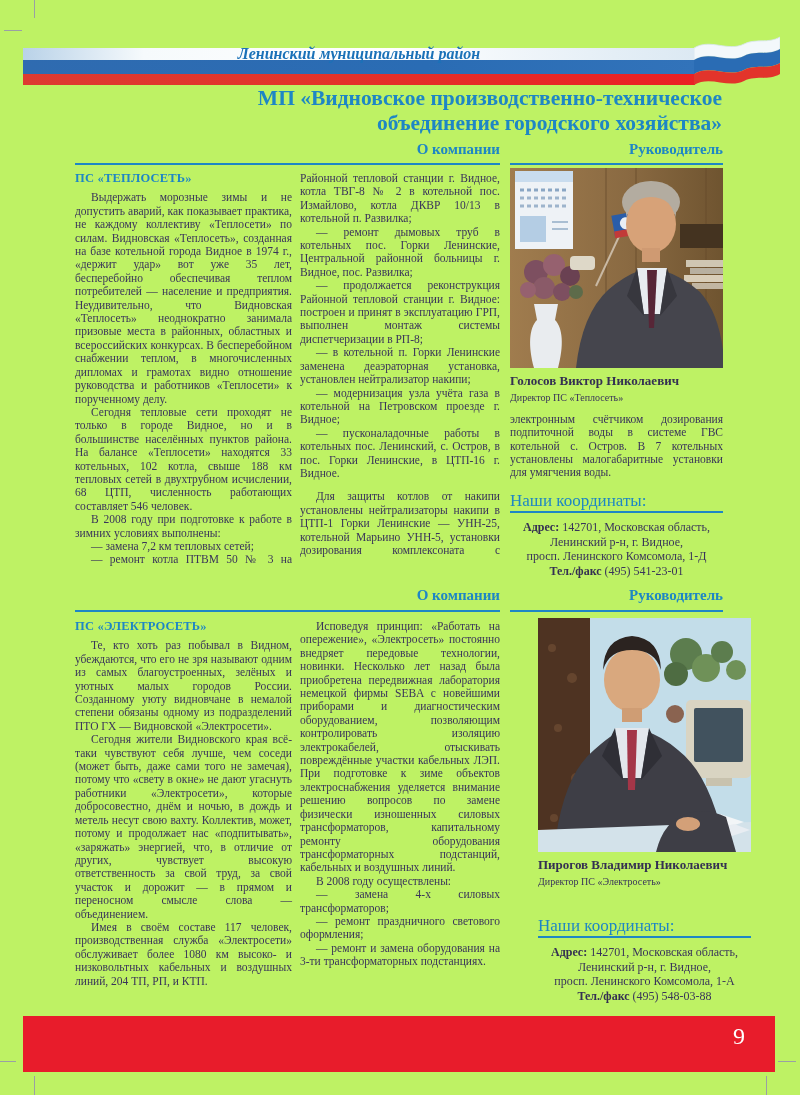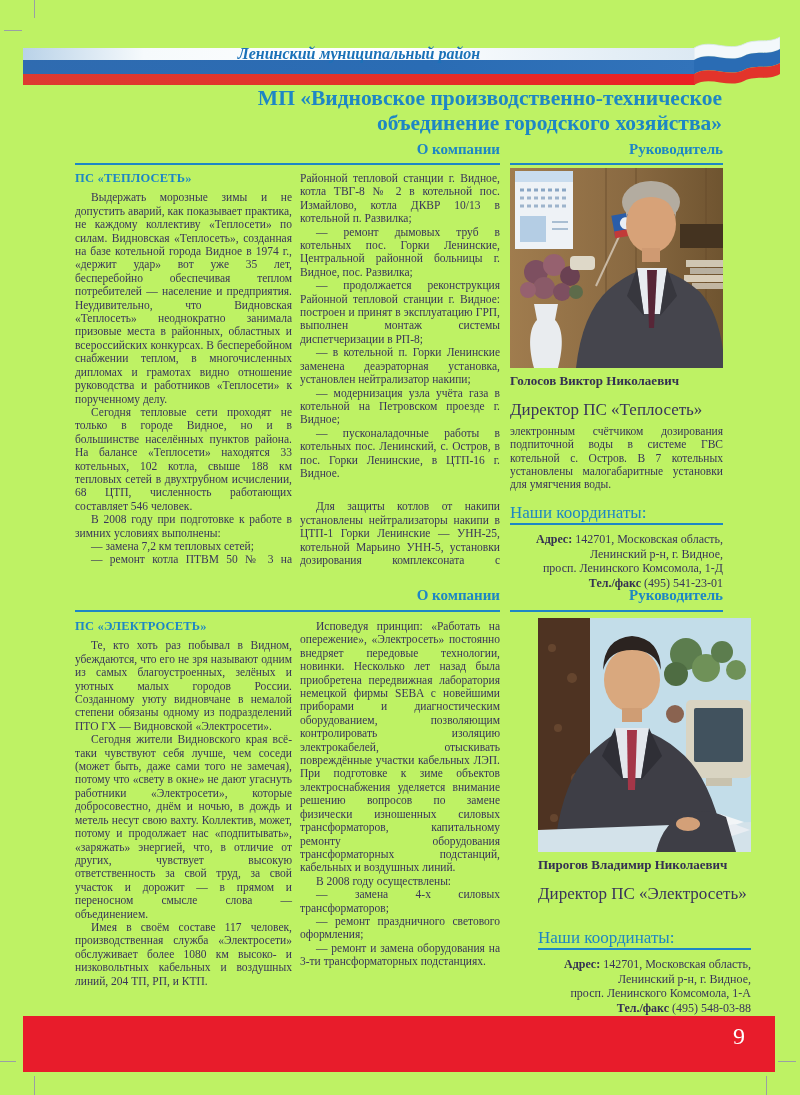--- a/index.html
+++ b/index.html
@@ -21,33 +21,33 @@
     font-size: 21.5px; line-height: 25px; font-weight: bold; color: var(--accent-blue, #1e86c5); }
 
   .seclabel { position: absolute; font-size: 15px; font-weight: bold; text-align: right;
     color: var(--accent-blue, #1e86c5); }
   .rule { position: absolute; height: 2px; background: var(--accent-blue, #1e86c5); }
 
   .col { position: absolute; color: var(--body-text, #39345a); font-size: 11.5px; line-height: 13.4px; }
   .col p { text-align: justify; }
   .ind { text-indent: 16px; }
   .cont { text-align-last: justify; }
-  .gap { margin-top: 20px; }
+  .gap { margin-top: 10px; }
   .colhead { font-size: 12.5px; font-weight: bold; letter-spacing: .2px; margin-bottom: 6px;
     color: var(--accent-blue, #1e86c5); font-family: Liberation Serif, serif; }
 
   .photo { display: block; }
   .dname { font-weight: bold; font-size: 13px; margin-top: 6px; color: #343052; }
-  .dtitle { font-size: 17px; margin-top: 16px; }
+  .dtitle { font-size: 10px; margin-top: 4px; }
   .after-photo-p { margin-top: 8px; }
   .contacts-h { font-size: 17px; font-weight: normal; margin-top: 14px; color: var(--accent-blue, #1e86c5); }
   .contacts-h.wide-gap { margin-top: 30px; }
   .contacts-rule { height: 2px; background: var(--accent-blue, #1e86c5); margin-top: 4px; }
   .addr { margin-top: 7px; font-size: 12px; line-height: 14.5px; }
-  .addr .line { text-align: right; }
+  .addr .line { text-align: center; }
   .addr b { color: #343052; }
 
   .bottom-band { position: absolute; left: 23px; top: 1016px; width: 752px; height: 56px;
     background: var(--band-red, #e81c2b); }
   .pagenum { position: absolute; right: 30px; top: 7px; color: #fff; font-size: 24px; }
 </style>
 </head>
 <body>
 
 <div class="page">

